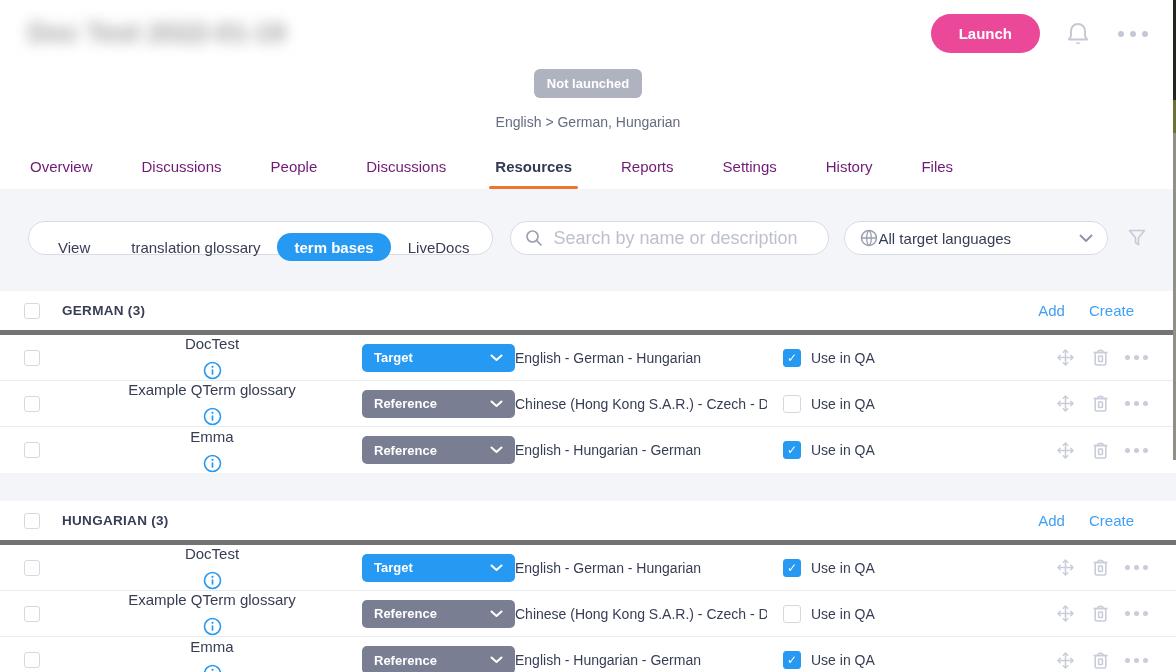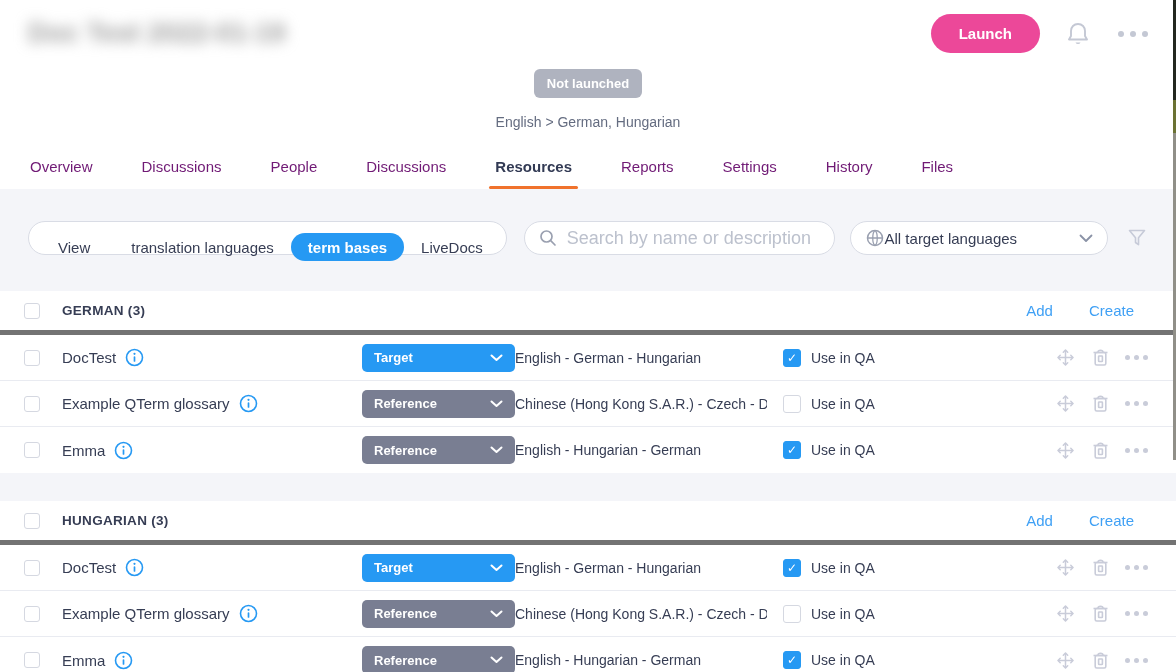--- a/index.html
+++ b/index.html
@@ -74,33 +74,33 @@
   .section { background: #fff; }
   .section-gap { height: 28px; background: #f4f5f9; }
   .section-header {
     height: 44px; display: flex; align-items: center;
     border-bottom: 5px solid #737373; padding-left: 24px;
   }
   .section-title {
     font-size: 13.5px; font-weight: bold; color: #363d54;
     letter-spacing: 0.3px; margin-left: 22px; text-transform: uppercase;
   }
-  .section-links { margin-left: auto; margin-right: 42px; display: flex; gap: 36px; }
+  .section-links { margin-left: auto; margin-right: 42px; display: flex; gap: 24px; }
   .link { color: #3fa0f5; font-size: 15px; cursor: pointer; text-decoration: none; }
 
   .row {
     height: 46px; display: flex; align-items: center;
     border-bottom: 1px solid #e9ebf1; padding-left: 24px;
   }
   .row:last-child { border-bottom: none; }
   .checkbox {
     width: 16px; height: 16px; border: 1px solid #d5d8e1; border-radius: 3px;
     background: #fff; cursor: pointer; flex: none;
   }
-  .name-cell { margin-left: 22px; width: 300px; display: flex; align-items: center; gap: 9px; }
+  .name-cell { margin-left: 22px; width: 300px; display: flex; align-items: center; gap: 9px; flex-direction: column; }
   .name-cell .name { font-size: 15px; color: #363d54; }
   .info-icon { display: flex; cursor: pointer; }
 
   .role-btn {
     width: 153px; height: 28px; border: none; border-radius: 5px; cursor: pointer;
     display: flex; align-items: center; padding: 0 12px; flex: none;
     font-family: inherit; font-size: 13px; font-weight: bold; color: #fff;
   }
   .role-btn[data-variant="target"] { background: #2699f3; }
   .role-btn[data-variant="reference"] { background: #797e92; }
@@ -166,21 +166,21 @@
     <div class="tab" data-active="false">Reports</div>
     <div class="tab" data-active="false">Settings</div>
     <div class="tab" data-active="false">History</div>
     <div class="tab" data-active="false">Files</div>
   </div>
 </div>
 
 <div class="filter-bar">
   <div class="pill segmented">
     <span class="seg-label">View</span>
-    <span class="seg-option" data-selected="false">translation languages</span>
+    <span class="seg-option" data-selected="false">translation glossary</span>
     <span class="seg-option" data-selected="true">term bases</span>
     <span class="seg-option" data-selected="false">LiveDocs</span>
   </div>
 
   <div class="pill search-pill">
     <span style="display:flex;">
       <svg width="18" height="18" viewBox="0 0 18 18" fill="none">
         <circle cx="7.5" cy="7.5" r="5.5" stroke="#9aa0b0" stroke-width="1.7"></circle>
         <path d="M11.7 11.7 L16 16" stroke="#9aa0b0" stroke-width="1.7" stroke-linecap="round"></path>
       </svg>

